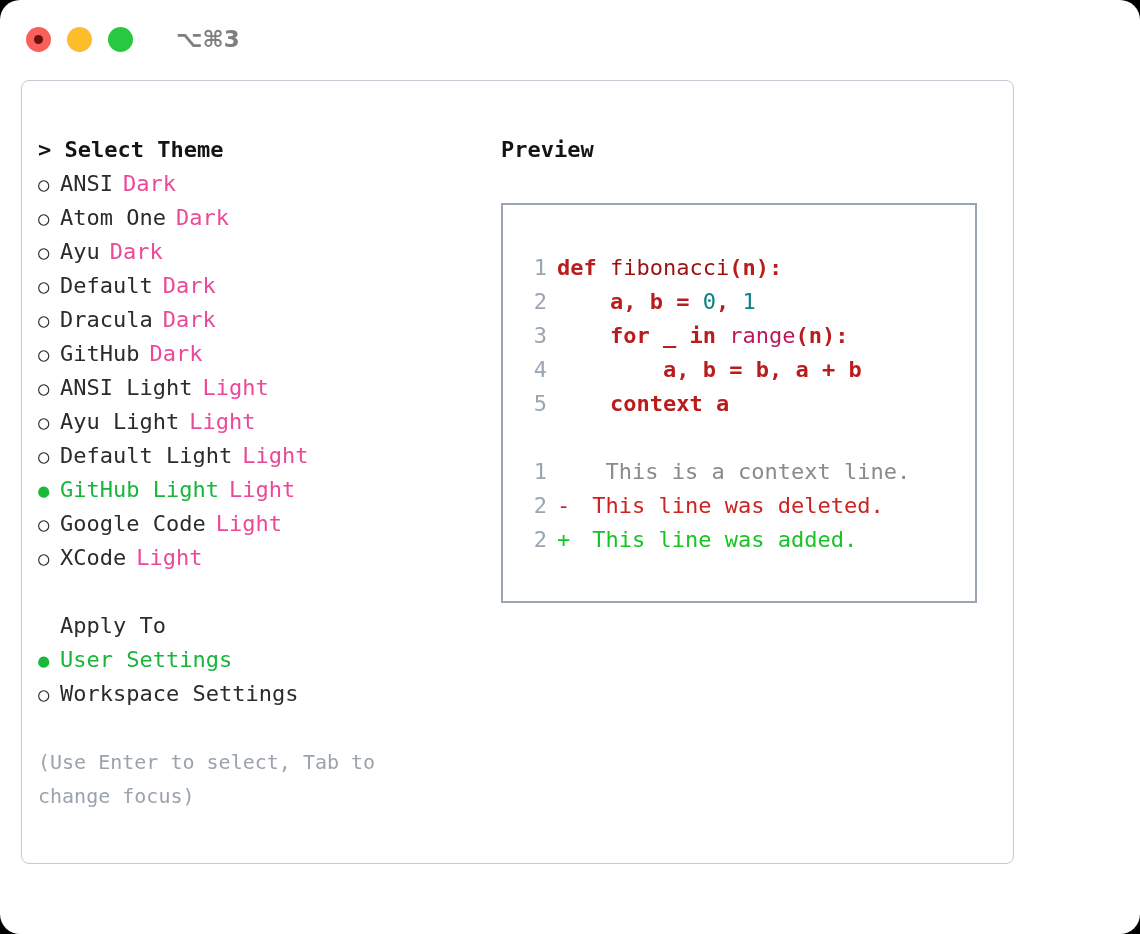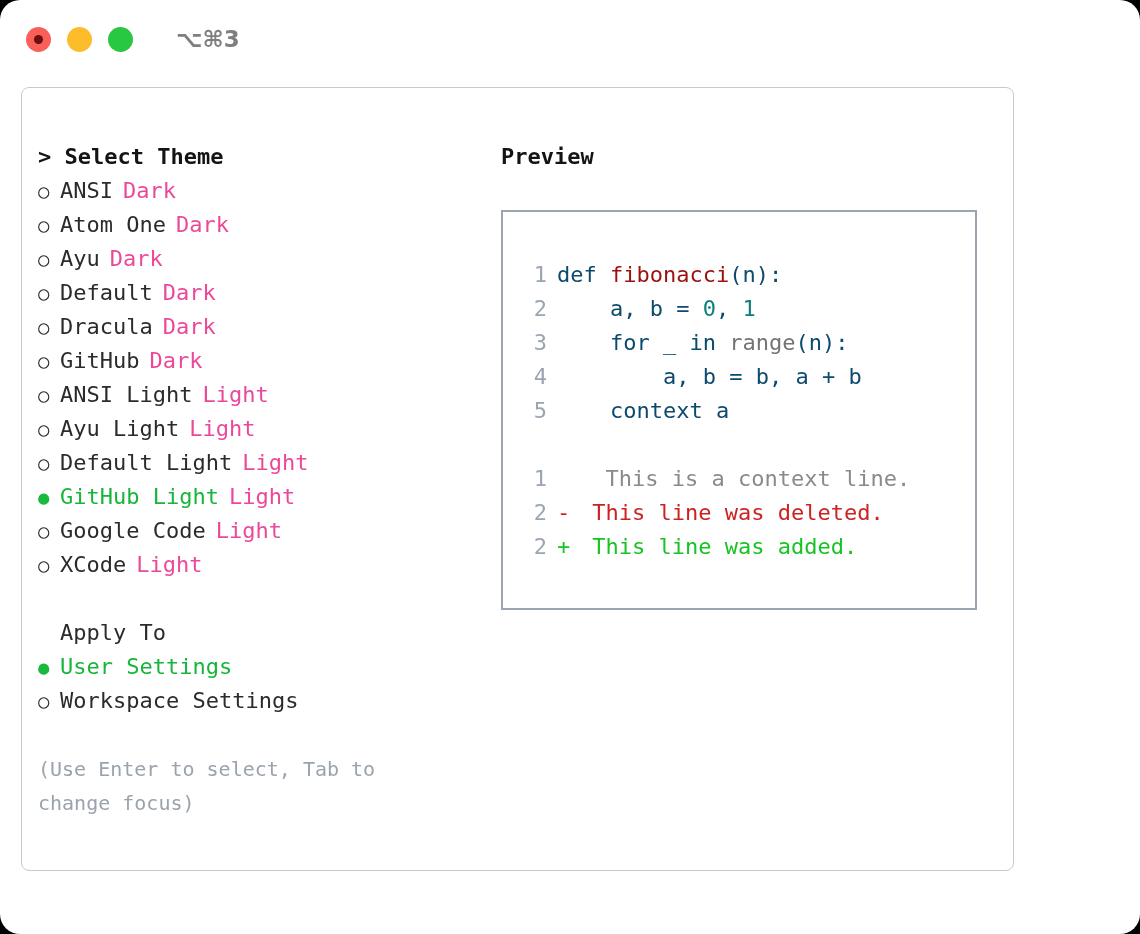--- a/index.html
+++ b/index.html
@@ -66,21 +66,21 @@
     font-weight: bold;
     color: #7f7f7f;
     letter-spacing: 0px;
     font-family: "DejaVu Sans", "Liberation Sans", sans-serif;
   }
 
   
   .panel {
     position: absolute;
     left: 21px;
-    top: 87px;
+    top: 80px;
     width: 993px;
     height: 784px;
     border: 1px solid #c3cad3;
     border-radius: 8px;
     box-sizing: border-box;
     background: #ffffff;
   }
 
   .panel-inner {
     position: absolute;
@@ -178,22 +178,22 @@
     display: inline-block;
     width: 26px;
     flex: 0 0 26px;
     text-align: right;
     color: #9aa5b1;
     padding-right: 10px;
   }
   .blank-line { height: 34px; }
   .tok-fn   { color: #9b1010; }
   .tok-num  { color: #0c8080; }
-  .tok-call { color: #737373; }
-  .tok-plain{ color: #0c4a6e; }
+  .tok-call { color: #be185d; }
+  .tok-plain{ color: #b91c1c; font-weight: bold; }
 
   .diff-line {
     display: flex;
     font-size: 22px;
     line-height: 34px;
     white-space: pre;
   }
   .diff-mark {
     display: inline-block;
     width: 22px;

